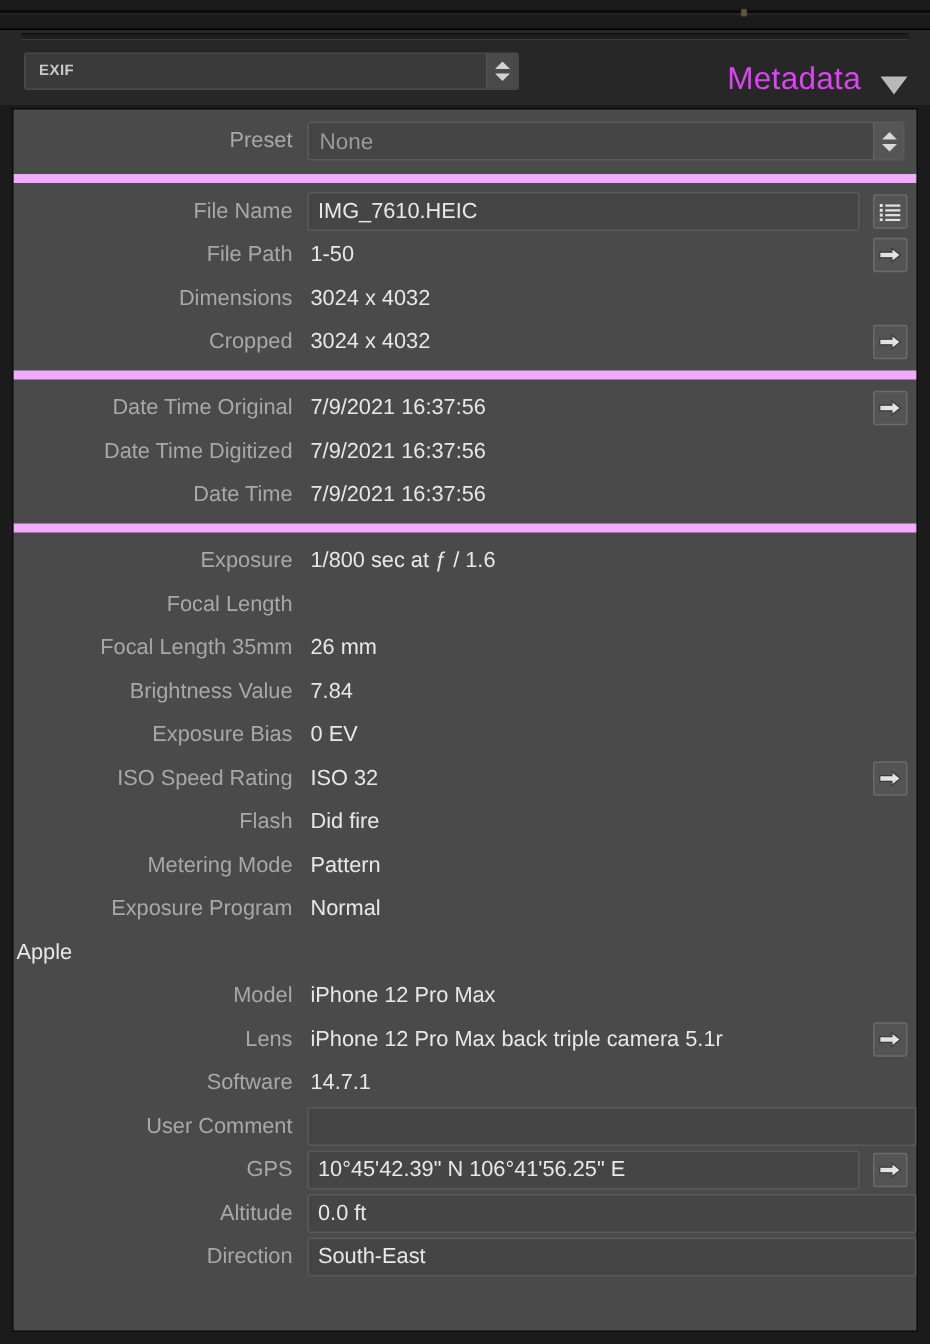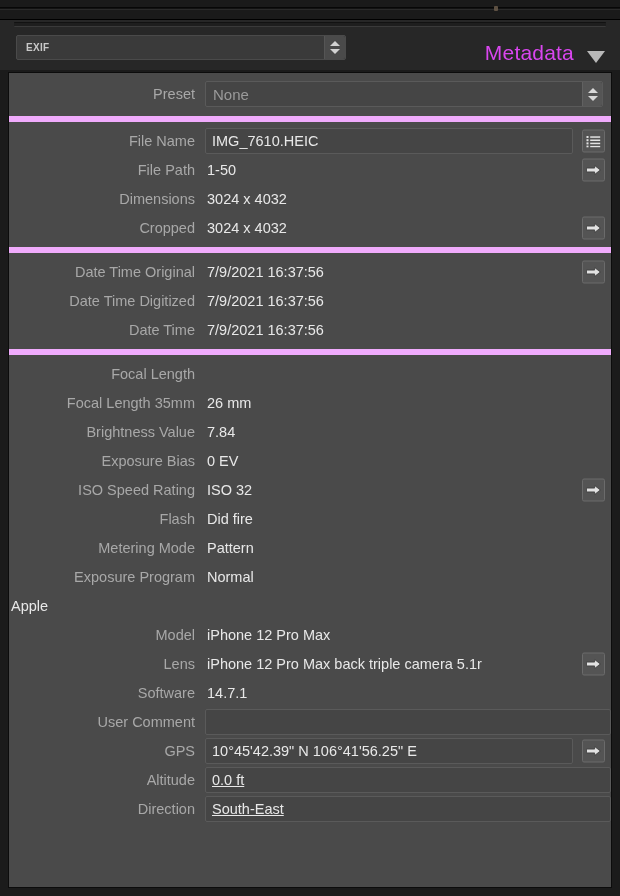--- a/index.html
+++ b/index.html
@@ -159,21 +159,21 @@
   .row-value {
     flex: 1;
     margin-right: 38px;
     font-size: 14.5px;
     color: #e8e8e8;
     white-space: nowrap;
     overflow: hidden;
     padding: 3px 0 3px 2px;
     line-height: 18px;
   }
-  .row-value.wide { margin-right: 0; text-decoration: underline; }
+  .row-value.wide { margin-right: 0; }
 
   
   .row-value.field {
     background: #454545;
     border: 1px solid #5a5a5a;
     border-radius: 2px;
     padding: 3px 6px;
     height: 26px;
     display: flex;
     align-items: center;
@@ -334,20 +334,24 @@
             <div class="row-label">Date Time Digitized</div>
             <div class="row-value">7/9/2021 16:37:56</div>
           </div>
           <div class="row">
             <div class="row-label">Date Time</div>
             <div class="row-value">7/9/2021 16:37:56</div>
           </div>
         </div>
         <div class="group">
           <div class="row">
+            <div class="row-label">Exposure</div>
+            <div class="row-value">1/800 sec at ƒ / 1.6</div>
+          </div>
+          <div class="row">
             <div class="row-label">Focal Length</div>
           </div>
           <div class="row">
             <div class="row-label">Focal Length 35mm</div>
             <div class="row-value">26 mm</div>
           </div>
           <div class="row">
             <div class="row-label">Brightness Value</div>
             <div class="row-value">7.84</div>
           </div>

